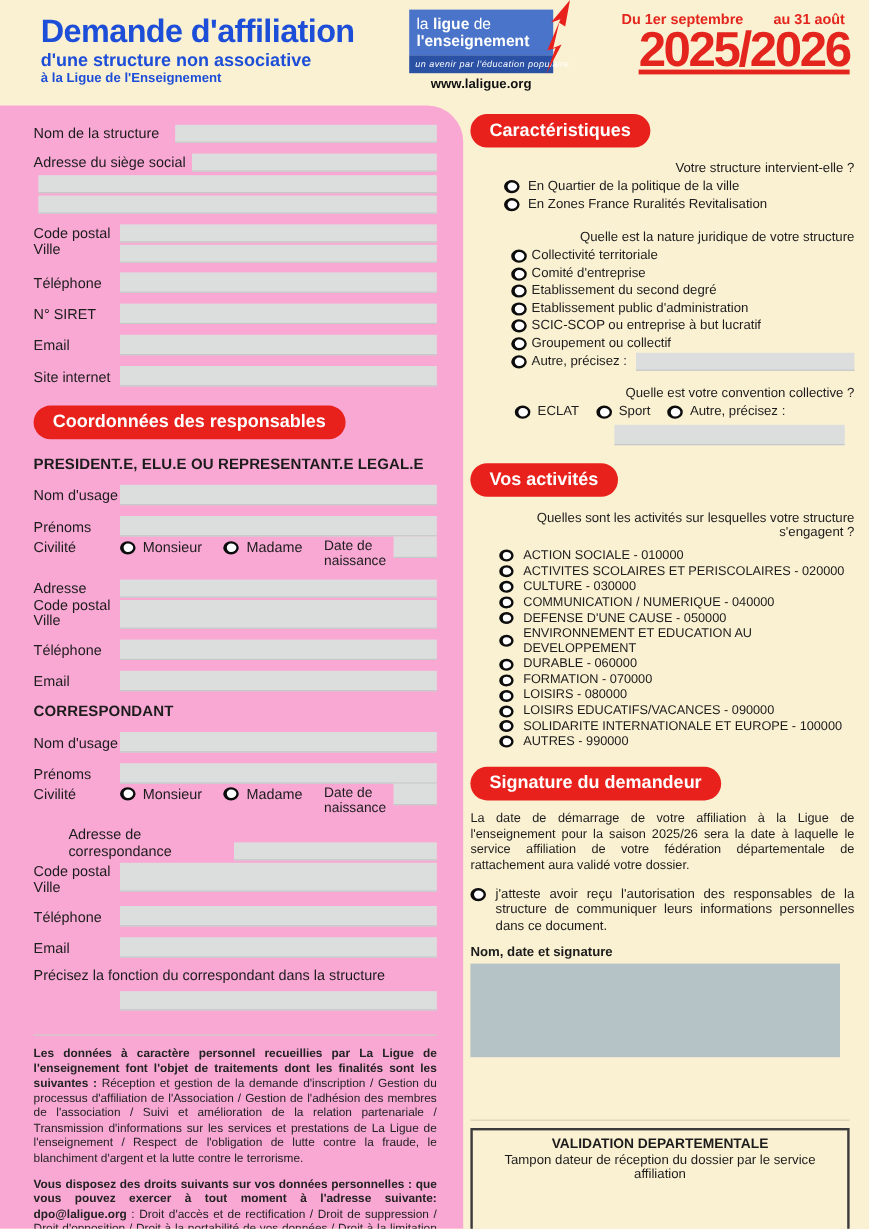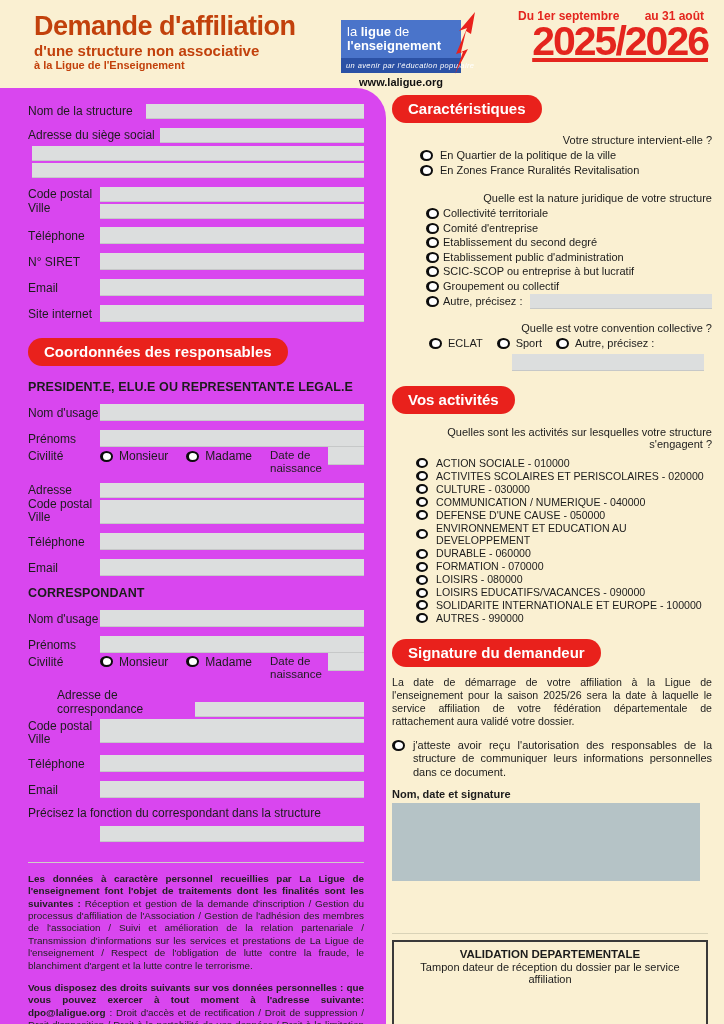--- a/index.html
+++ b/index.html
@@ -8,38 +8,38 @@
     font-family:"Liberation Sans", sans-serif;
     background:#faf0d2;
     position:relative;
     overflow:hidden;
     color:#1c1c1c;
   }
   .page { position:absolute; inset:0; }
 
   
   .hdr { position:absolute; top:0; left:0; width:724px; height:88px; }
-  .title-block { position:absolute; left:34px; top:13px; color:#c2410c; }
+  .title-block { position:absolute; left:34px; top:13px; color:#1d4ed8; }
   .t1 { font-size:27px; font-weight:bold; letter-spacing:-0.5px; line-height:1.0; }
   .t2 { font-size:15px; font-weight:bold; line-height:1.15; margin-top:2px; }
   .t3 { font-size:11px; font-weight:bold; line-height:1.1; }
 
-  .logo { position:absolute; left:341px; top:20px; width:120px; }
+  .logo { position:absolute; left:341px; top:8px; width:120px; }
   .logo-main { background:#4a74ca; color:#fff; padding:5px 6px 4px 6px; font-size:13px; line-height:1.1; position:relative; }
   .logo-main b { font-weight:bold; }
   .logo-strip { background:#2b51a5; color:#fff; font-size:7.5px; font-style:italic; padding:3px 5px; letter-spacing:0.4px; white-space:nowrap; }
   .logo-arrow { position:absolute; right:-14px; top:-8px; width:34px; height:62px; }
   .website { text-align:center; font-size:11px; font-weight:bold; color:#111; margin-top:3px; }
 
   .season { position:absolute; right:16px; top:9px; width:200px; color:#e4251e; text-align:right; }
   .season-top { display:flex; justify-content:space-between; font-size:12px; font-weight:bold; padding:0 4px 0 10px; }
   .season-years { font-size:41px; font-weight:bold; letter-spacing:-2px; line-height:1.0; margin-top:-2px;text-decoration:underline; }
 
   
-  .left-panel { position:absolute; left:0; top:88px; width:386px; bottom:0; background:#d946ef; border-top-right-radius:30px; padding:12px 22px 0 28px; }
+  .left-panel { position:absolute; left:0; top:88px; width:386px; bottom:0; background:#f9a8d4; border-top-right-radius:30px; padding:12px 22px 0 28px; }
   .right-col { position:absolute; left:392px; top:88px; width:320px; }
 
   
   .pill { display:inline-block; background:#e9211c; color:#fff; font-weight:bold; font-size:15px; padding:5px 16px 6px 16px; border-radius:17px; }
   .box { background:#dcdede; border-bottom:1px solid #c6c8c8; height:15px; }
   .radio { display:inline-block; width:13px; height:11px; border:2px solid #0c0c0c; border-left-width:3px; border-radius:50%; background:#fff; flex:0 0 auto; }
 
   .f-row { display:flex; align-items:flex-end; margin-bottom:9px; }
   .f-label { font-size:12px; line-height:1.15; flex:0 0 auto; }
   .f-input { flex:1 1 auto; }

